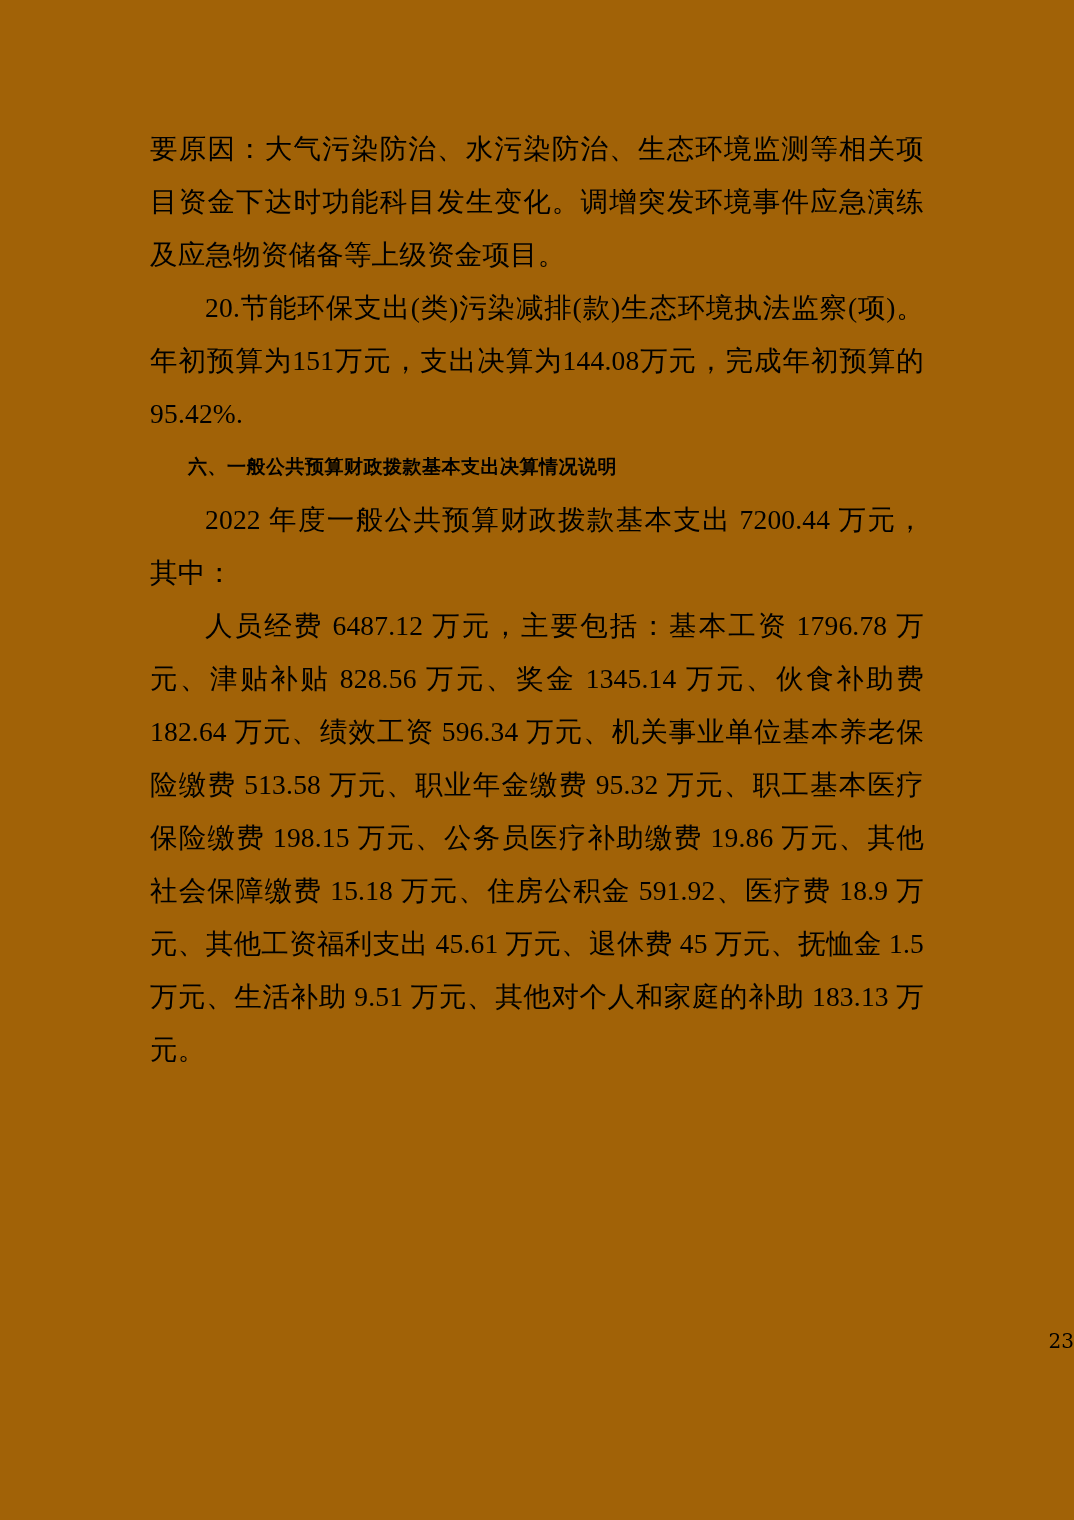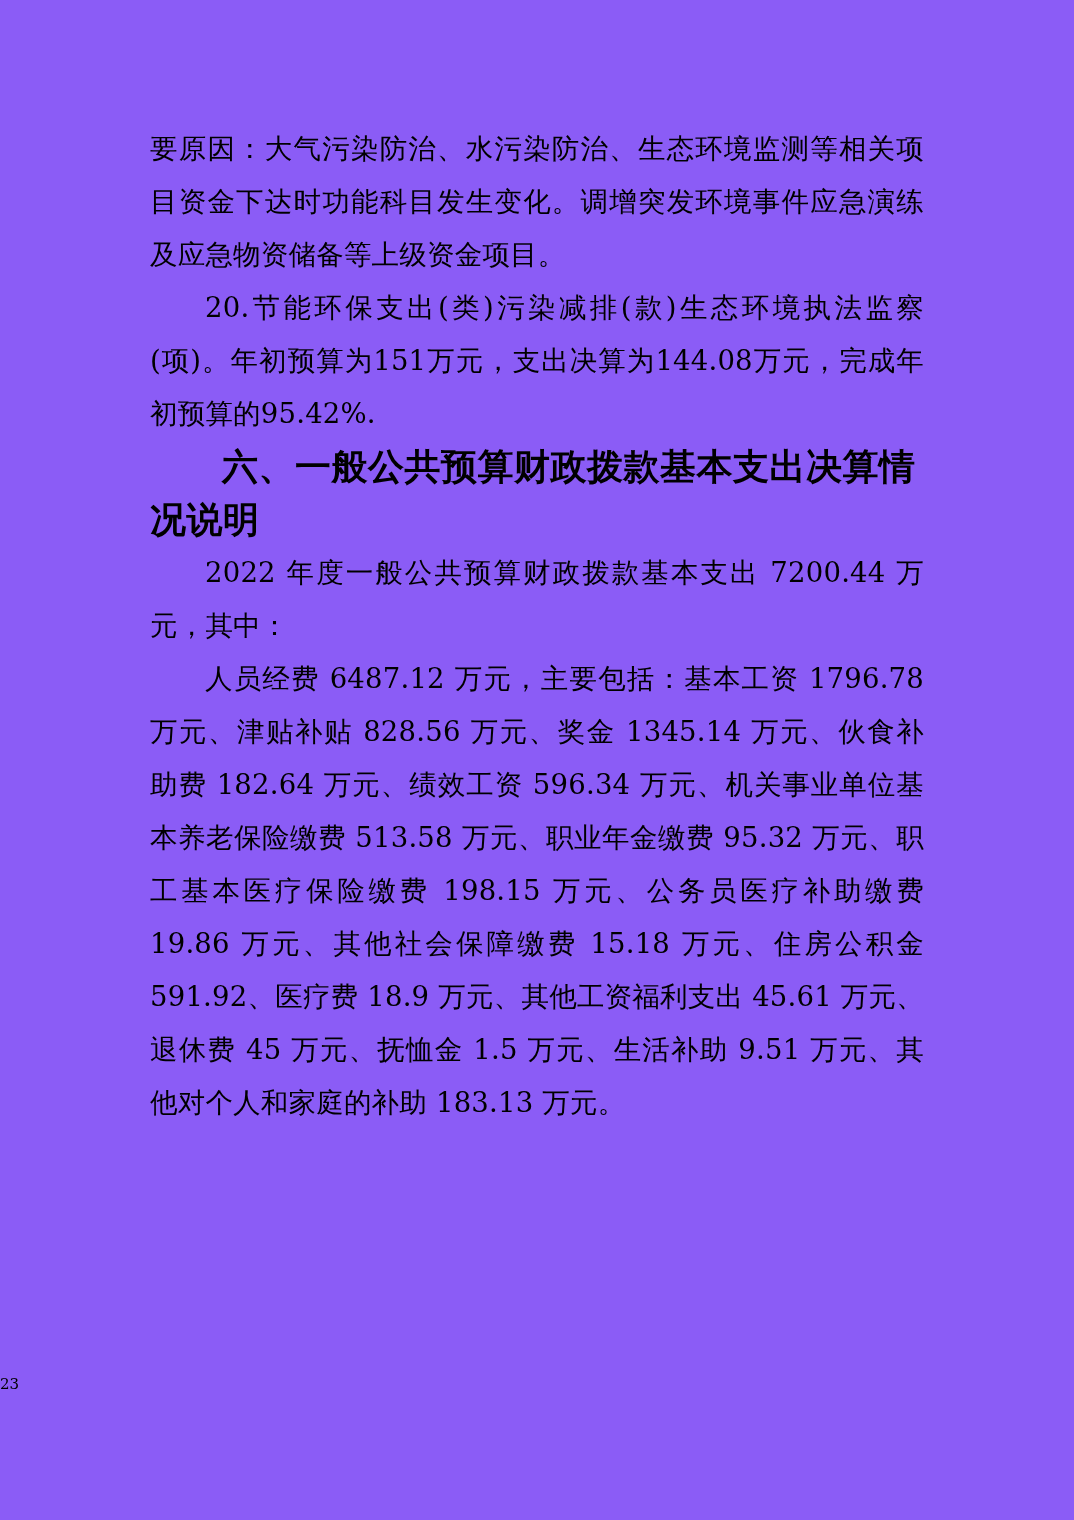--- a/index.html
+++ b/index.html
@@ -4,21 +4,21 @@
 <style>
   html, body {
     margin: 0;
     padding: 0;
     background: #ffffff;
   }
   .page {
     position: relative;
     width: 1074px;
     height: 1520px;
-    background: #8b5cf6;
+    background: #a16207;
     margin: 0 auto;
     box-sizing: border-box;
     overflow: hidden;
   }
   .body-area {
     position: absolute;
     left: 150px;
     top: 122px;
     width: 774px;
   }
@@ -27,39 +27,40 @@
     font-size: 27.5px;
     line-height: 53px;
     color: #000000;
     text-align: justify;
     text-justify: inter-ideograph;
     margin: 0;
     letter-spacing: 0.2px;
   }
   .indent {
     text-indent: 2em;
+    font-family: Liberation Serif, serif;
   }
   .heading {
     font-family: "DejaVu Serif", "Liberation Serif", serif;
     font-weight: bold;
-    font-size: 36px;
+    font-size: 19px;
     line-height: 53px;
     color: #000000;
     margin: 0;
     text-indent: 2em;
     letter-spacing: 0.5px;
   }
   .page-number {
     position: absolute;
     left: 0;
     right: 0;
-    top: 1375px;
-    text-align: left;
+    top: 1329px;
+    text-align: right;
     font-family: "DejaVu Serif", "Liberation Serif", serif;
-    font-size: 15px;
+    font-size: 20px;
     color: #000000;
   }
 </style>
 </head>
 <body>
 
 <div class="page">
 
   <div class="body-area">
 

